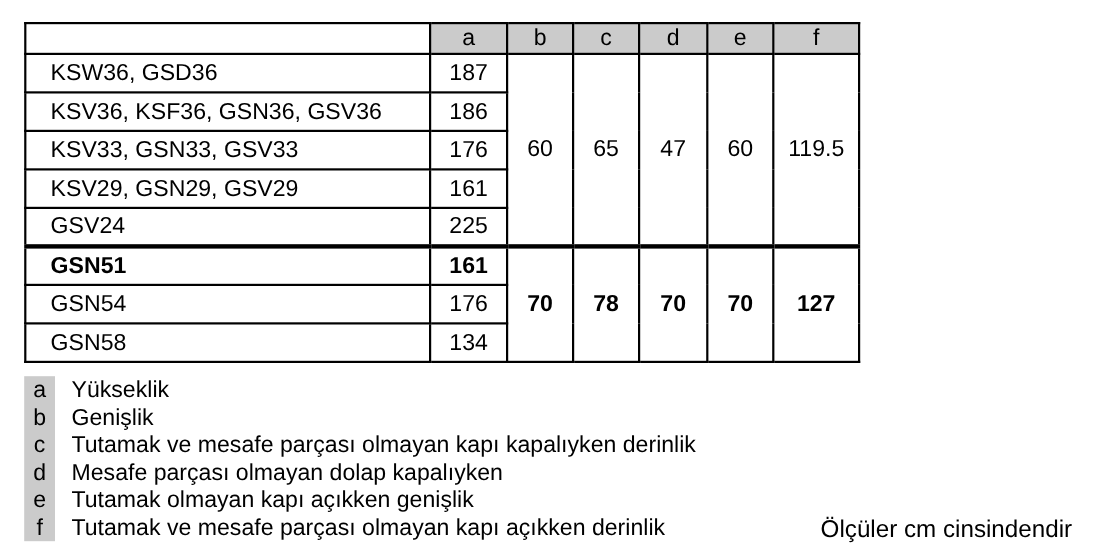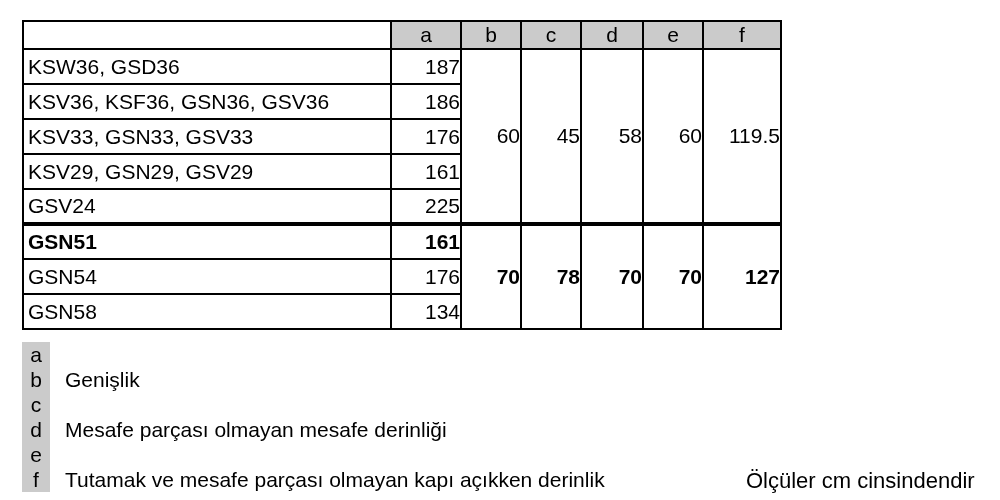--- a/index.html
+++ b/index.html
@@ -25,22 +25,22 @@
     border: 2px solid #000000;
     font-weight: normal;
     vertical-align: middle;
     overflow: hidden;
     white-space: nowrap;
   }
   .dim-table tr.header-row { height: 28px; }
   .dim-table tr.data-row { height: 35px; }
   .dim-table th.letter-head { background: #cbcbcb; text-align: center; }
   .dim-table th.corner-head { background: #ffffff; }
-  .dim-table td.model-cell { text-align: left; padding-left: 4px; }
-  .dim-table td.num-cell { text-align: right; }
+  .dim-table td.model-cell { text-align: left; padding-left: 22px; }
+  .dim-table td.num-cell { text-align: center; }
   .dim-table tr.group-start td { border-top: 4px solid #000000; font-weight: bold; }
 
   
   .legend {
     position: absolute;
     left: 22px; top: 342px;
     font-size: 21px;
   }
   .legend-strip {
     position: absolute;
@@ -94,22 +94,22 @@
         <th class="letter-head">c</th>
         <th class="letter-head">d</th>
         <th class="letter-head">e</th>
         <th class="letter-head">f</th>
       </tr>
 
       <tr class="data-row">
         <td class="model-cell">KSW36, GSD36</td>
         <td class="num-cell">187</td>
         <td class="num-cell" rowspan="5">60</td>
-        <td class="num-cell" rowspan="5">45</td>
-        <td class="num-cell" rowspan="5">58</td>
+        <td class="num-cell" rowspan="5">65</td>
+        <td class="num-cell" rowspan="5">47</td>
         <td class="num-cell" rowspan="5">60</td>
         <td class="num-cell" rowspan="5">119.5</td>
       </tr>
       <tr class="data-row">
         <td class="model-cell">KSV36, KSF36, GSN36, GSV36</td>
         <td class="num-cell">186</td>
       </tr>
       <tr class="data-row">
         <td class="model-cell">KSV33, GSN33, GSV33</td>
         <td class="num-cell">176</td>
@@ -140,34 +140,37 @@
         <td class="model-cell">GSN58</td>
         <td class="num-cell">134</td>
       </tr>
     </tbody>
   </table>
 
   <div class="legend">
     <div class="legend-strip"></div>
     <div class="legend-row">
       <span class="legend-key">a</span>
+      <span class="legend-label">Yükseklik</span>
     </div>
     <div class="legend-row">
       <span class="legend-key">b</span>
       <span class="legend-label">Genişlik</span>
     </div>
     <div class="legend-row">
       <span class="legend-key">c</span>
+      <span class="legend-label">Tutamak ve mesafe parçası olmayan kapı kapalıyken derinlik</span>
     </div>
     <div class="legend-row">
       <span class="legend-key">d</span>
-      <span class="legend-label">Mesafe parçası olmayan mesafe derinliği</span>
+      <span class="legend-label">Mesafe parçası olmayan dolap kapalıyken</span>
     </div>
     <div class="legend-row">
       <span class="legend-key">e</span>
+      <span class="legend-label">Tutamak olmayan kapı açıkken genişlik</span>
     </div>
     <div class="legend-row">
       <span class="legend-key">f</span>
       <span class="legend-label">Tutamak ve mesafe parçası olmayan kapı açıkken derinlik</span>
     </div>
   </div>
 
   <div class="footer-note">Ölçüler cm cinsindendir</div>
 
 </div>

